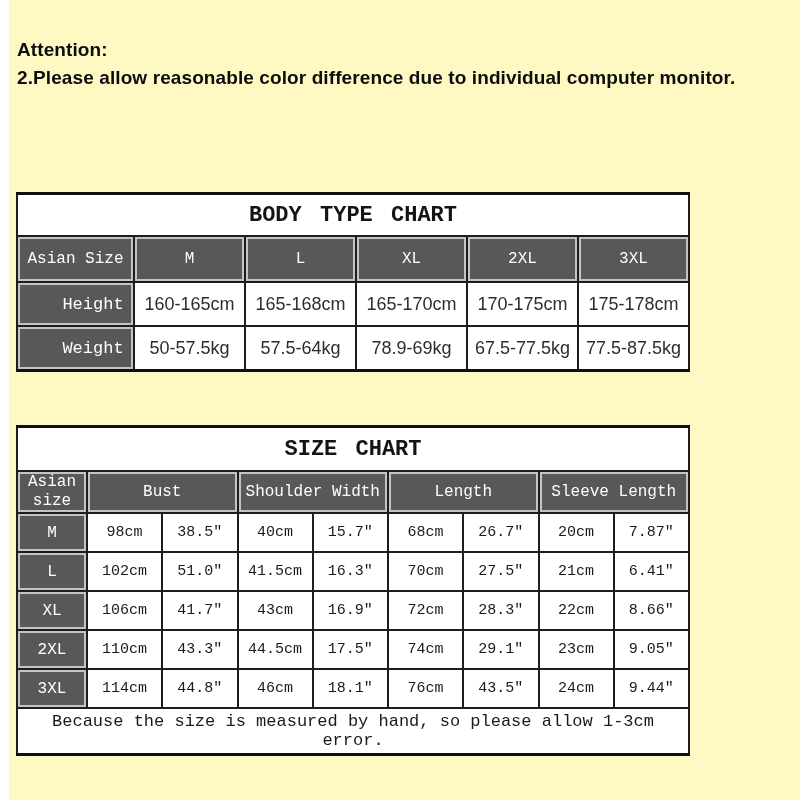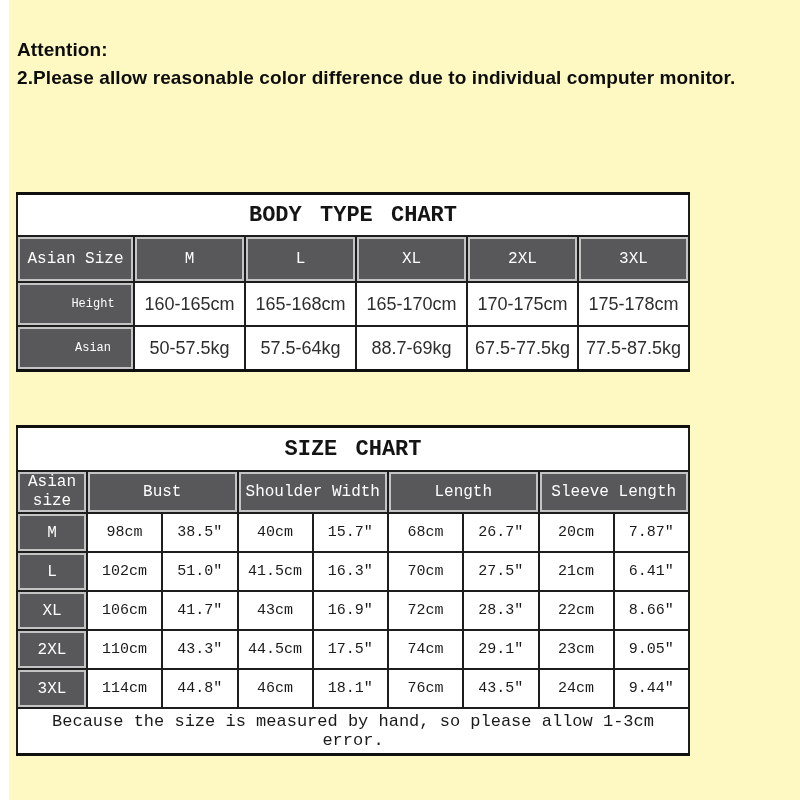--- a/index.html
+++ b/index.html
@@ -58,21 +58,21 @@
   .dark {
     background: #58585a;
     color: #fefefe;
     font-family: "Liberation Mono", "DejaVu Sans Mono", monospace;
     box-shadow: inset 0 0 0 2px rgba(255,255,255,0.65);
   }
   
   #body-table { top: 192px; }
   #body-table .hdr td { height: 44px; font-size: 16px; }
   #body-table .data td { height: 42px; font-size: 18px; color: #2d2d2d; }
-  #body-table .data td.dark { font-size: 12px; color: #fefefe; padding-left: 35px; }
+  #body-table .data td.dark { font-size: 17px; color: #fefefe; padding-left: 35px; }
   
   #size-table { top: 425px; }
   #size-table .title-cell { height: 42px; }
   #size-table .hdr td { height: 40px; font-size: 16px; line-height: 19px; }
   #size-table .data td {
     height: 37px;
     font-family: "Liberation Mono", "DejaVu Sans Mono", monospace;
     font-size: 15px;
     color: #1a1a1a;
   }
@@ -118,24 +118,24 @@
     </tr>
     <tr class="data">
       <td class="dark">Height</td>
       <td>160-165cm</td>
       <td>165-168cm</td>
       <td>165-170cm</td>
       <td>170-175cm</td>
       <td>175-178cm</td>
     </tr>
     <tr class="data">
-      <td class="dark">Asian</td>
+      <td class="dark">Weight</td>
       <td>50-57.5kg</td>
       <td>57.5-64kg</td>
-      <td>88.7-69kg</td>
+      <td>78.9-69kg</td>
       <td>67.5-77.5kg</td>
       <td>77.5-87.5kg</td>
     </tr>
   </tbody>
     </table>
 
   <table class="chart" id="size-table">
     <colgroup>
       <col style="width:70px">
         <col>

